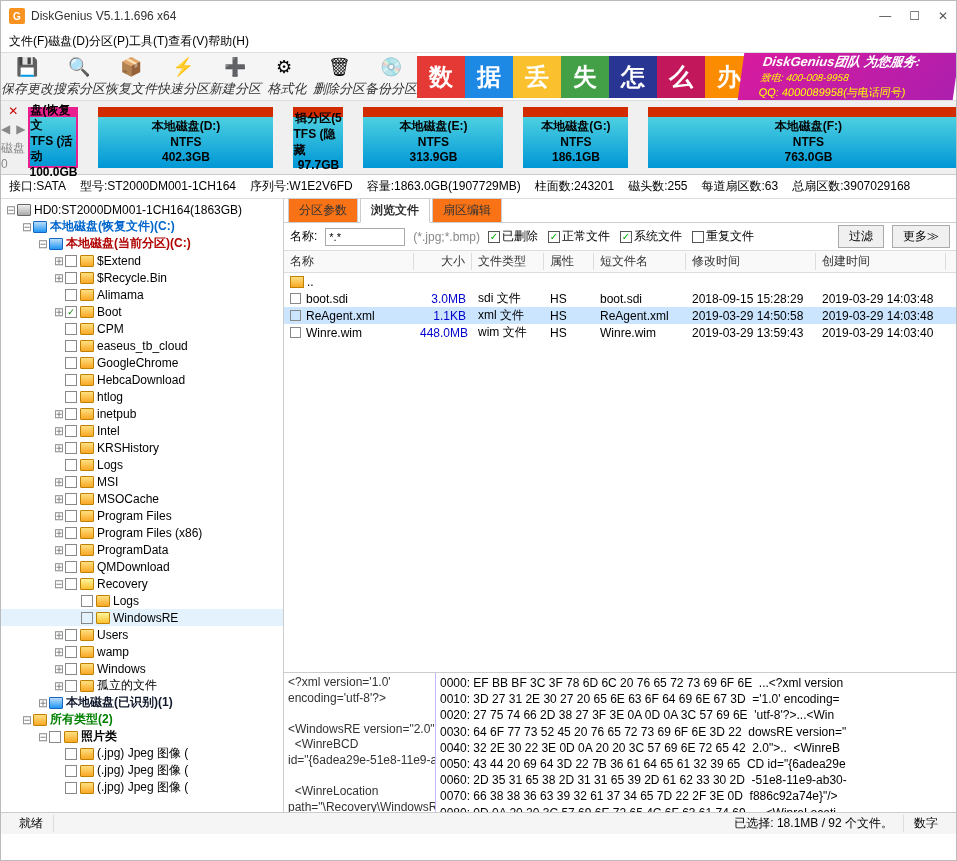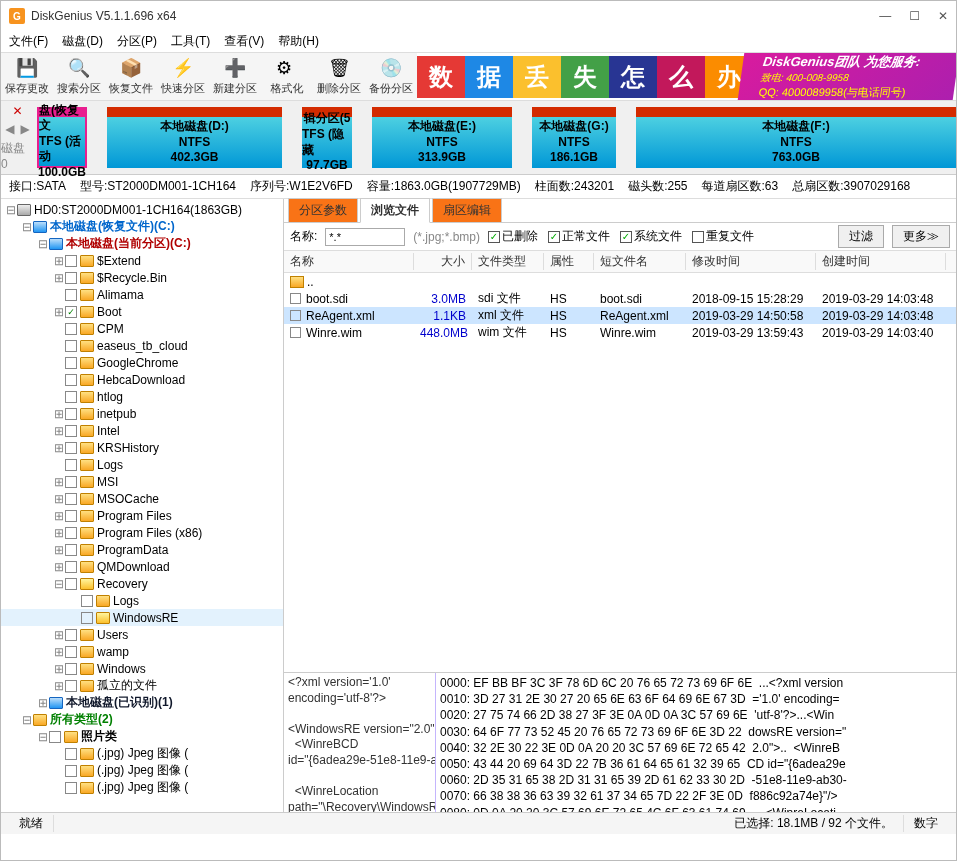--- a/index.html
+++ b/index.html
@@ -1,26 +1,26 @@
 <!DOCTYPE html>
 <html><head>
 <meta charset="utf-8">
 <style>
 * { margin: 0; padding: 0; box-sizing: border-box; font-family: "Microsoft YaHei", SimSun, sans-serif; font-size: 12px; }
 body { background: #fff; width: 957px; height: 861px; overflow: hidden; border: 1px solid #bbb; }
 .titlebar { height: 30px; display: flex; align-items: center; padding: 0 8px; }
 .titlebar .icon { width: 16px; height: 16px; background: #f7931e; margin-right: 6px; border-radius: 2px; display: flex; align-items: center; justify-content: center; color: #fff; font-weight: bold; font-size: 10px; }
 .titlebar .title { color: #333; flex: 1; }
 .titlebar .winbtns { display: flex; gap: 18px; color: #555; }
-.menubar { height: 22px; display: flex; align-items: center; padding: 0 8px; gap: 14px; border-bottom: 1px solid #ddd; text-align: right; }
+.menubar { height: 22px; display: flex; align-items: center; padding: 0 8px; border-bottom: 1px solid #ddd; text-align: right; }
 .menubar span { color: #000; }
 .toolbar { height: 48px; display: flex; align-items: center; border-bottom: 1px solid #ddd; background: #f5f5f5; }
 .tbtn { width: 52px; display: flex; flex-direction: column; align-items: center; justify-content: center; gap: 2px; height: 100%; }
 .tbtn .ticon { width: 22px; height: 22px; }
-.tbtn .tlabel { font-size: 11px; color: #333; }
+.tbtn .tlabel { font-size: 13px; color: #333; font-style: italic; }
 .banner { flex: 1; height: 100%; background: #fff; display: flex; align-items: center; justify-content: center; overflow: hidden; position: relative; }
 .banner-left { display: flex; align-items: center; height: 100%; }
 .b-block { width: 48px; height: 42px; display: flex; align-items: center; justify-content: center; font-size: 24px; color: #fff; font-weight: bold; }
 .banner-right { flex: 1; height: 100%; background: linear-gradient(135deg, #d81b9e 0%, #ad1fae 100%); transform: skewX(-8deg); margin-left: -12px; display: flex; flex-direction: column; justify-content: center; padding: 0 20px; }
 .banner-right .l1 { color: #fff; font-size: 13px; font-weight: bold; font-style: italic; }
 .banner-right .l2 { color: #ff0; font-size: 10px; font-style: italic; }
 .banner-right .l3 { color: #ff0; font-size: 11px; }
 .partrow { height: 74px; display: flex; align-items: stretch; background: #f0f0f0; border-bottom: 1px solid #ccc; padding: 6px 0; gap: 3px; }
 .part-ctrl { width: 58px; display: flex; flex-direction: column; align-items: center; justify-content: center; gap: 4px; color: #888; font-size: 11px; }
 .part-arrows { display: flex; gap: 6px; font-size: 14px; }
@@ -164,21 +164,21 @@
       <div class="partbox" style="width: 50px;">
         <div>辑分区(5</div>
         <div>TFS (隐藏</div>
         <div>97.7GB</div>
       </div>
       <div class="partbox" style="width: 140px;">
         <div>本地磁盘(E:)</div>
         <div>NTFS</div>
         <div>313.9GB</div>
       </div>
-      <div class="partbox" style="width: 84px;">
+      <div class="partbox" style="width: 105px;">
         <div>本地磁盘(G:)</div>
         <div>NTFS</div>
         <div>186.1GB</div>
       </div>
       <div class="partbox" style="width: 320px;">
         <div>本地磁盘(F:)</div>
         <div>NTFS</div>
         <div>763.0GB</div>
       </div>
     </div>

